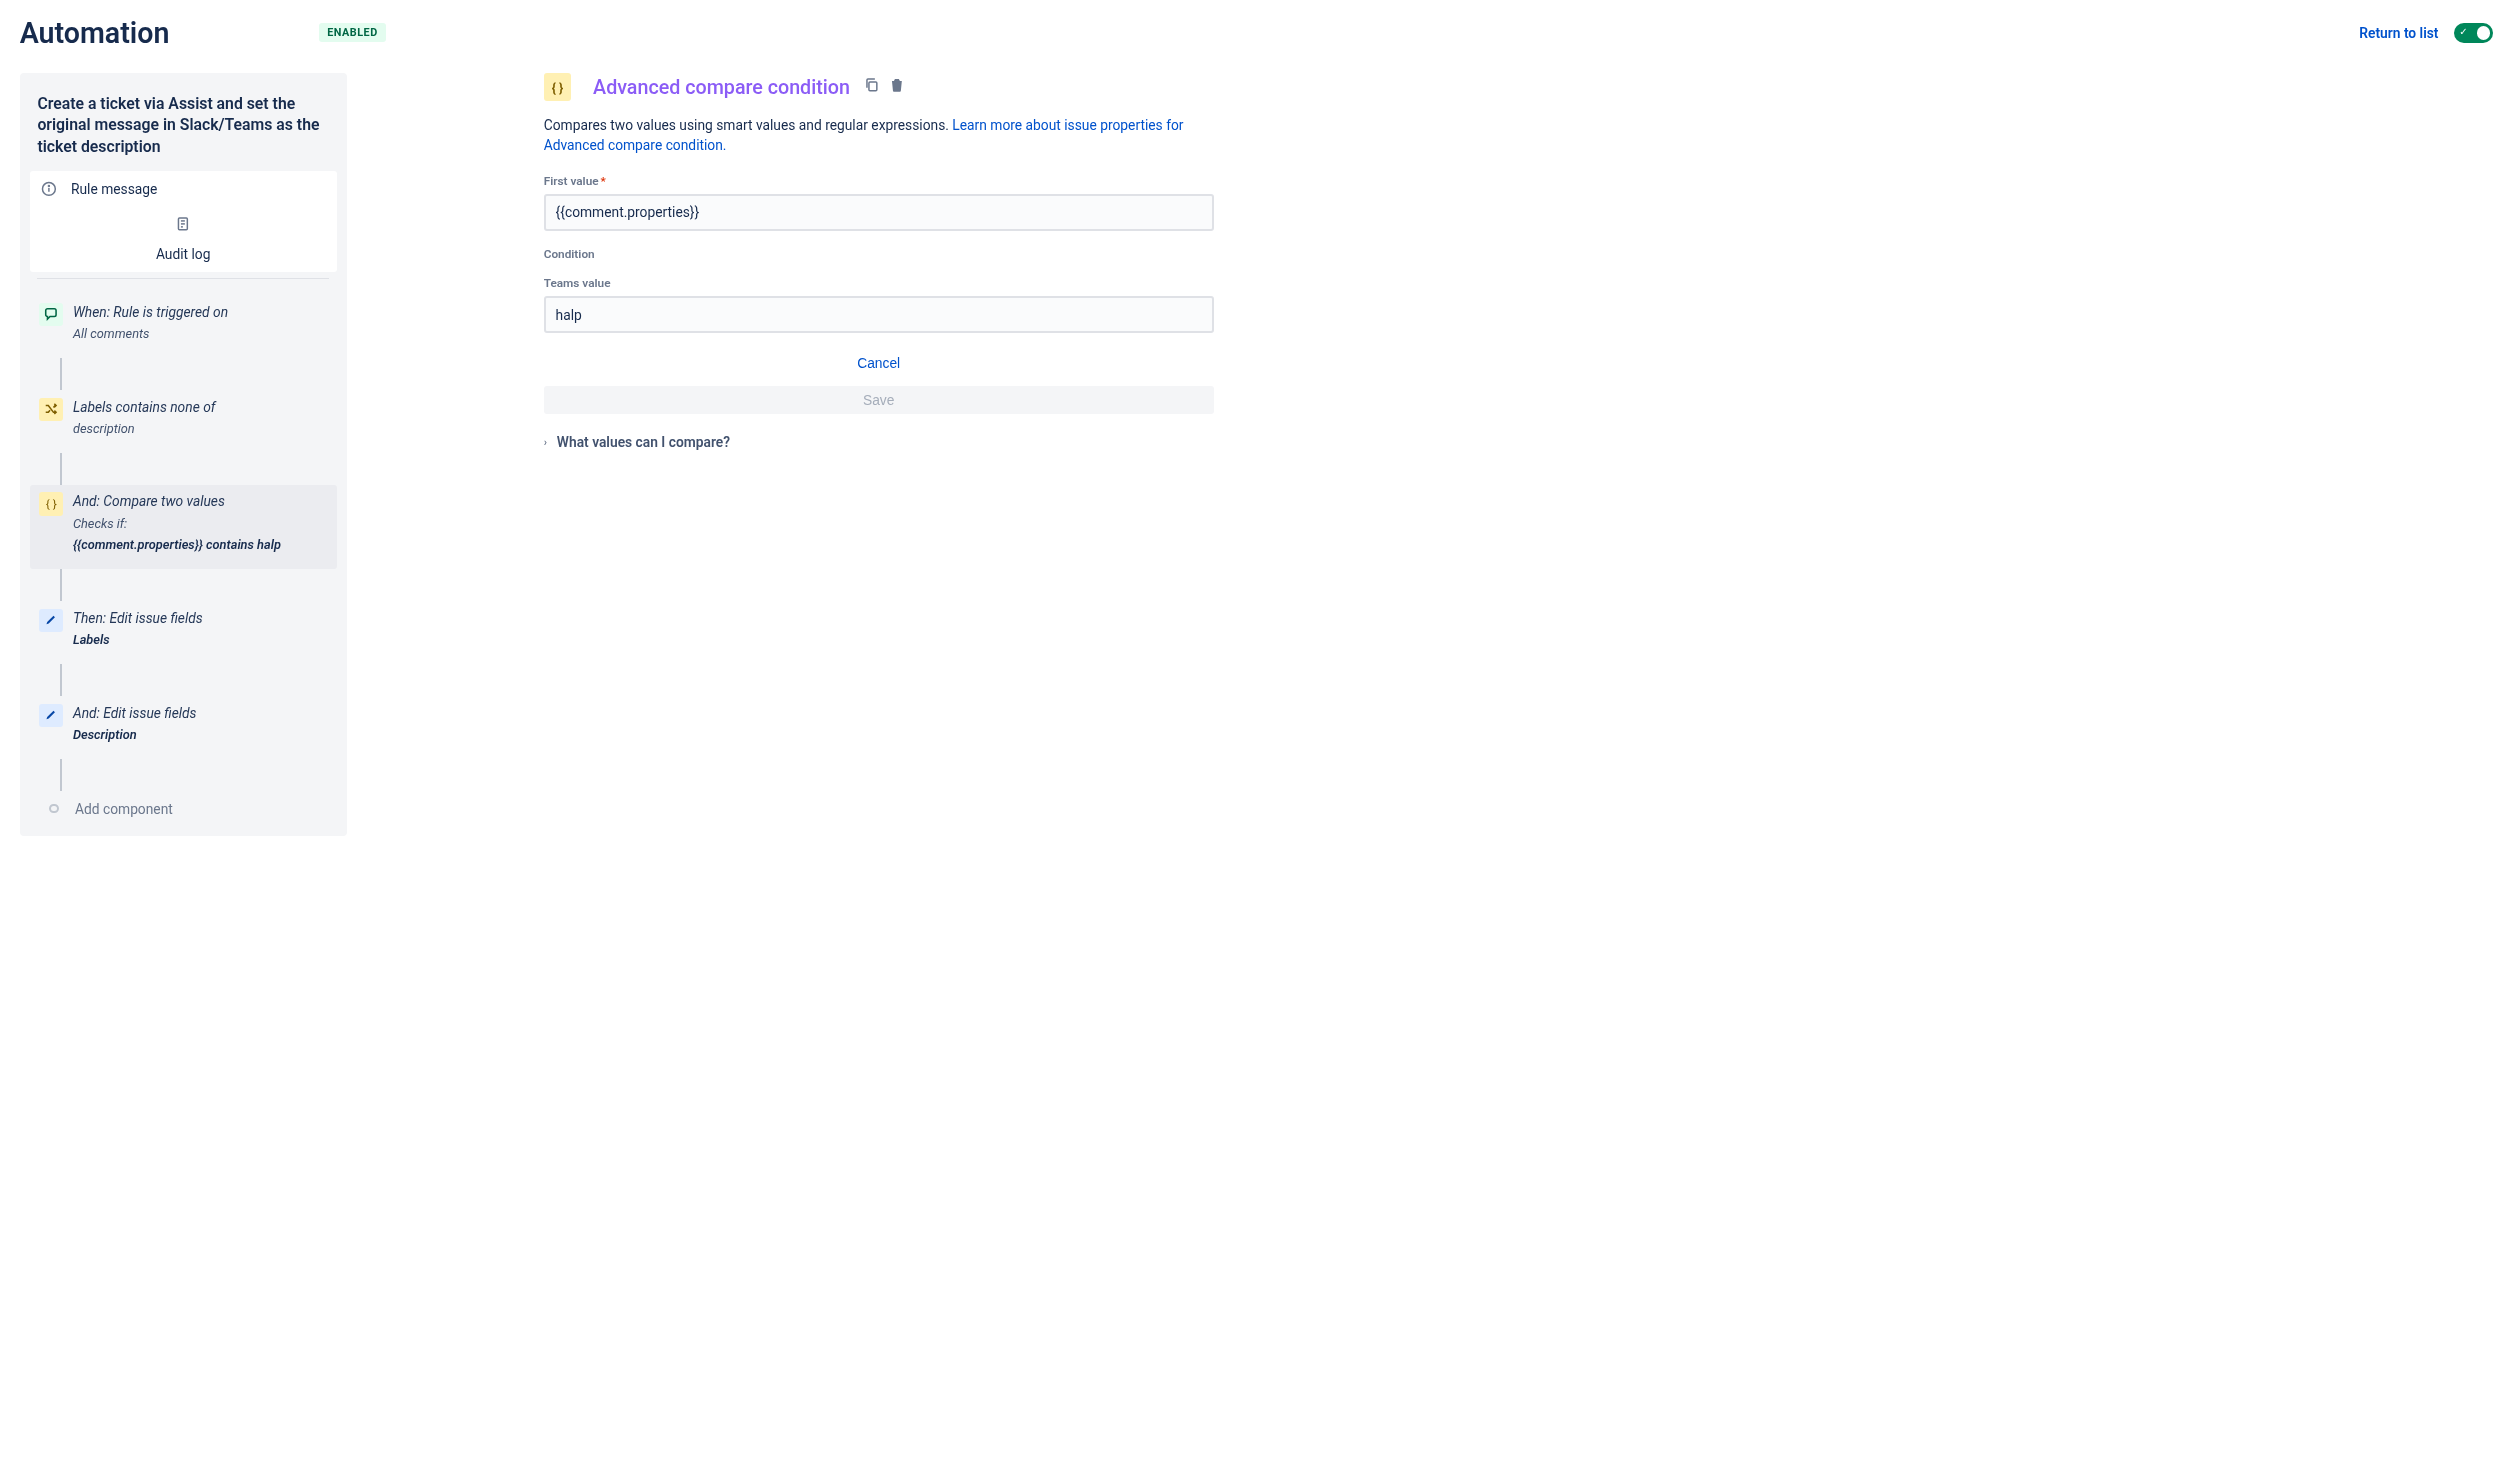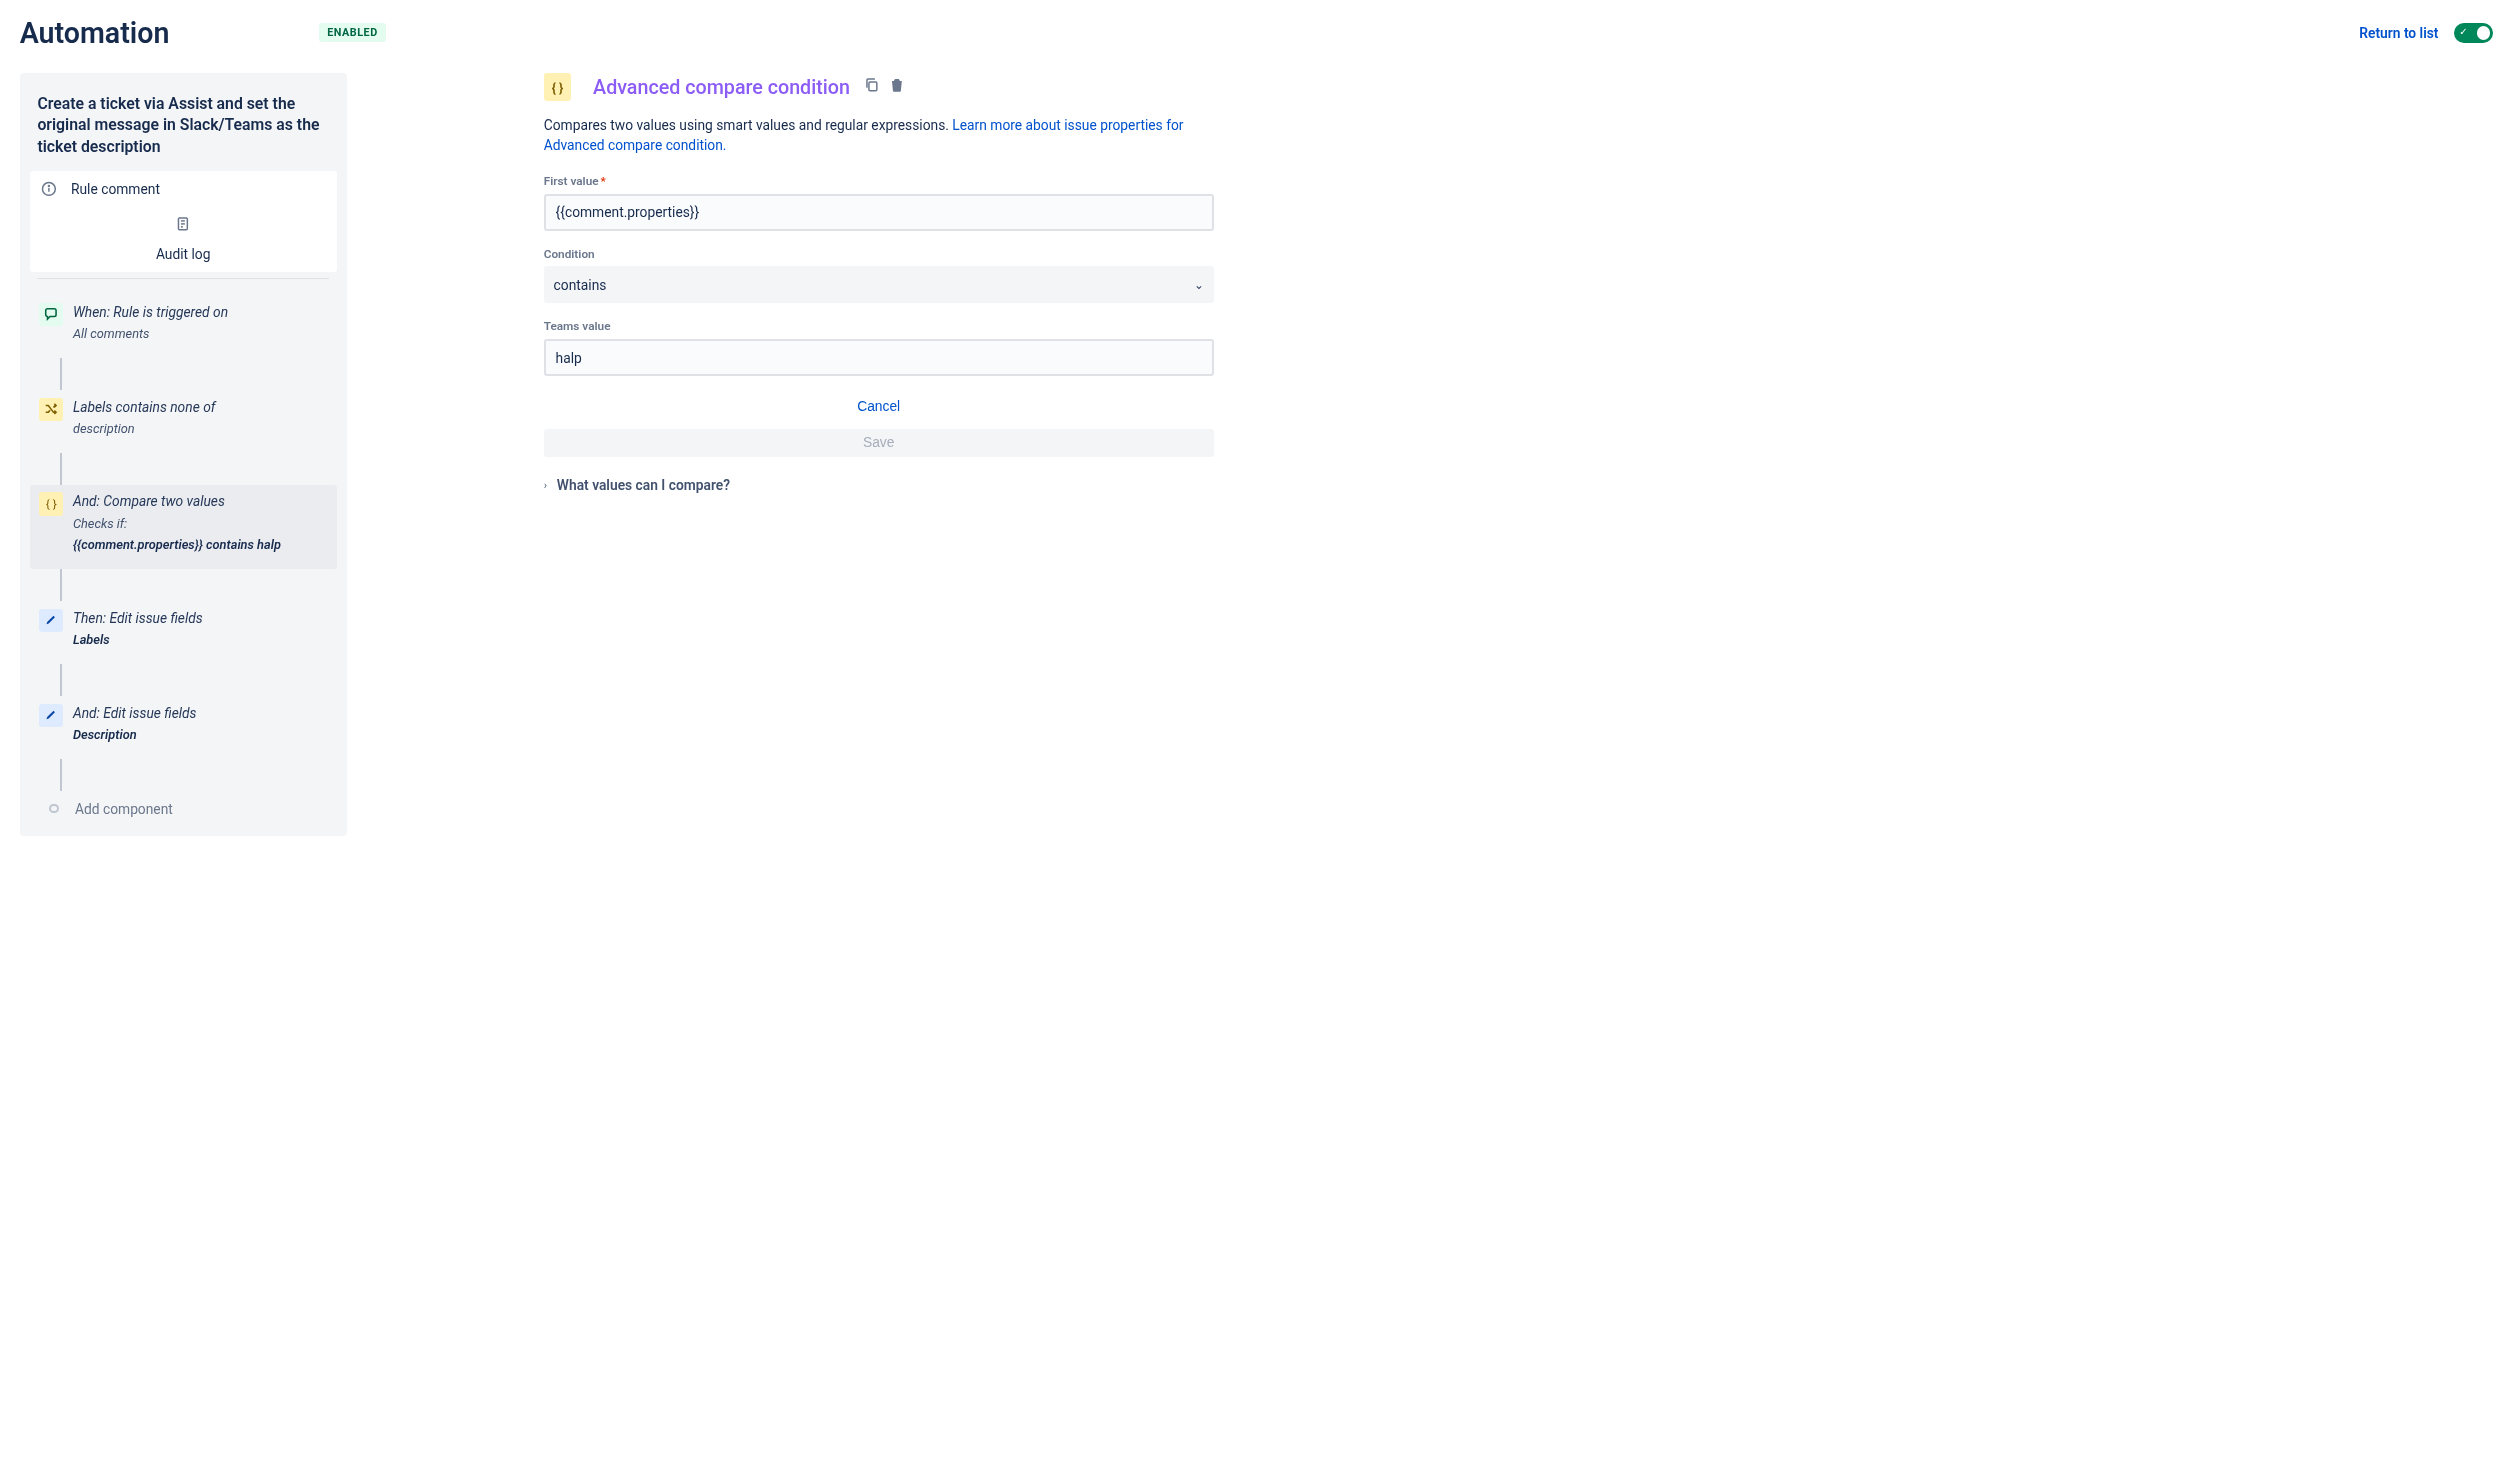--- a/index.html
+++ b/index.html
@@ -300,21 +300,21 @@
     <div class="rule-name">Create a ticket via Assist and set the original message in Slack/Teams as the ticket description</div>
     <div class="nav-section">
       <div class="nav-item">
         <span class="nav-icon">
           <svg width="15.8" height="15.8" viewBox="0 0 16 16" fill="none" stroke="currentColor" stroke-width="1.5">
               <circle cx="8" cy="8" r="6.5"></circle>
               <line x1="8" y1="7" x2="8" y2="11"></line>
               <circle cx="8" cy="5" r="0.5" fill="currentColor"></circle>
             </svg>
         </span>
-        <span>Rule comment</span>
+        <span>Rule message</span>
       </div>
       <div class="nav-item">
         <span class="nav-icon">
           <svg width="15.8" height="15.8" viewBox="0 0 16 16" fill="none" stroke="currentColor" stroke-width="1.5">
               <rect x="3.5" y="2" width="9" height="12" rx="1"></rect>
               <line x1="6" y1="5" x2="10" y2="5"></line>
               <line x1="6" y1="8" x2="10" y2="8"></line>
               <line x1="6" y1="11" x2="8" y2="11"></line>
             </svg>
         </span>
@@ -428,24 +428,20 @@
       <span>Compares two values using smart values and regular expressions. </span><a href="#">Learn more about issue properties for Advanced compare condition.</a>
     </div>
 
     <div class="form-group">
       <label class="form-label"><span>First value</span><span class="required">*</span></label>
       <input class="input" type="text" value="{{comment.properties}}" style="">
     </div>
 
     <div class="form-group">
       <label class="form-label">Condition</label>
-      <div class="select">
-        <span>contains</span>
-        <span class="chevron">⌄</span>
-      </div>
     </div>
 
     <div class="form-group">
       <label class="form-label">Teams value</label>
       <input class="input" type="text" value="halp" style="">
     </div>
 
     <div class="buttons">
       <button class="btn btn-subtle">Cancel</button>
       <button class="btn btn-disabled">Save</button>

